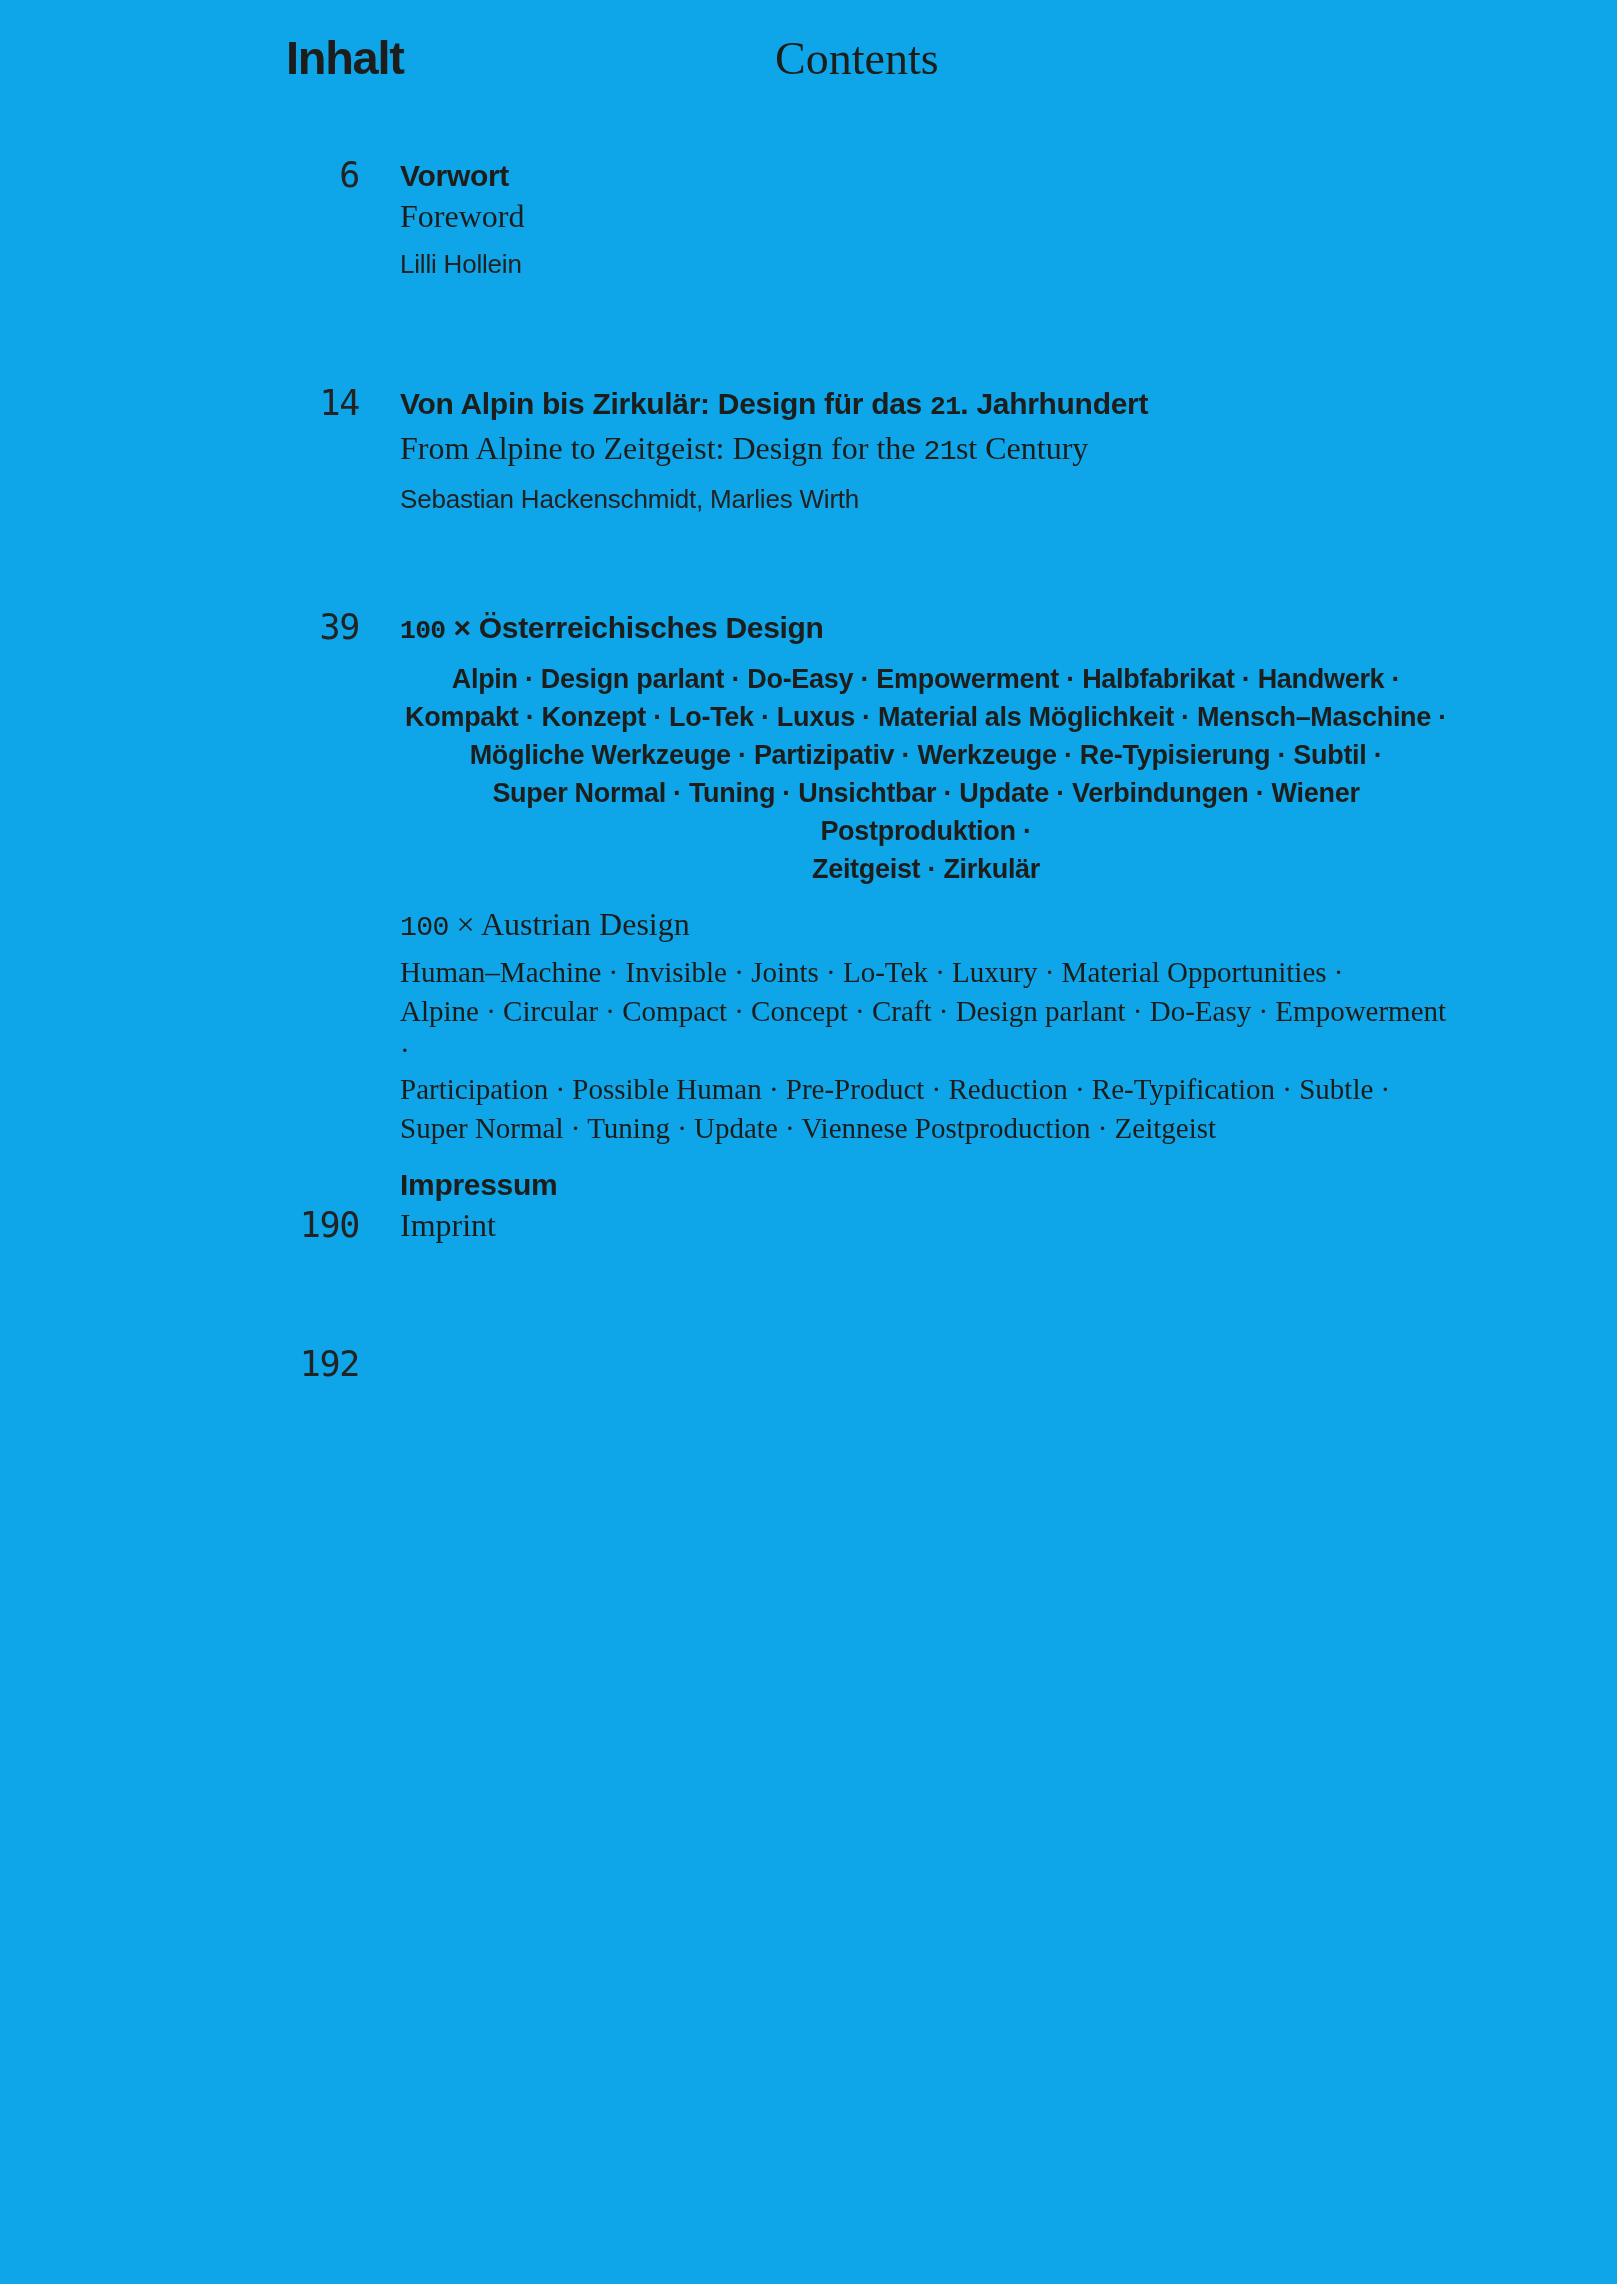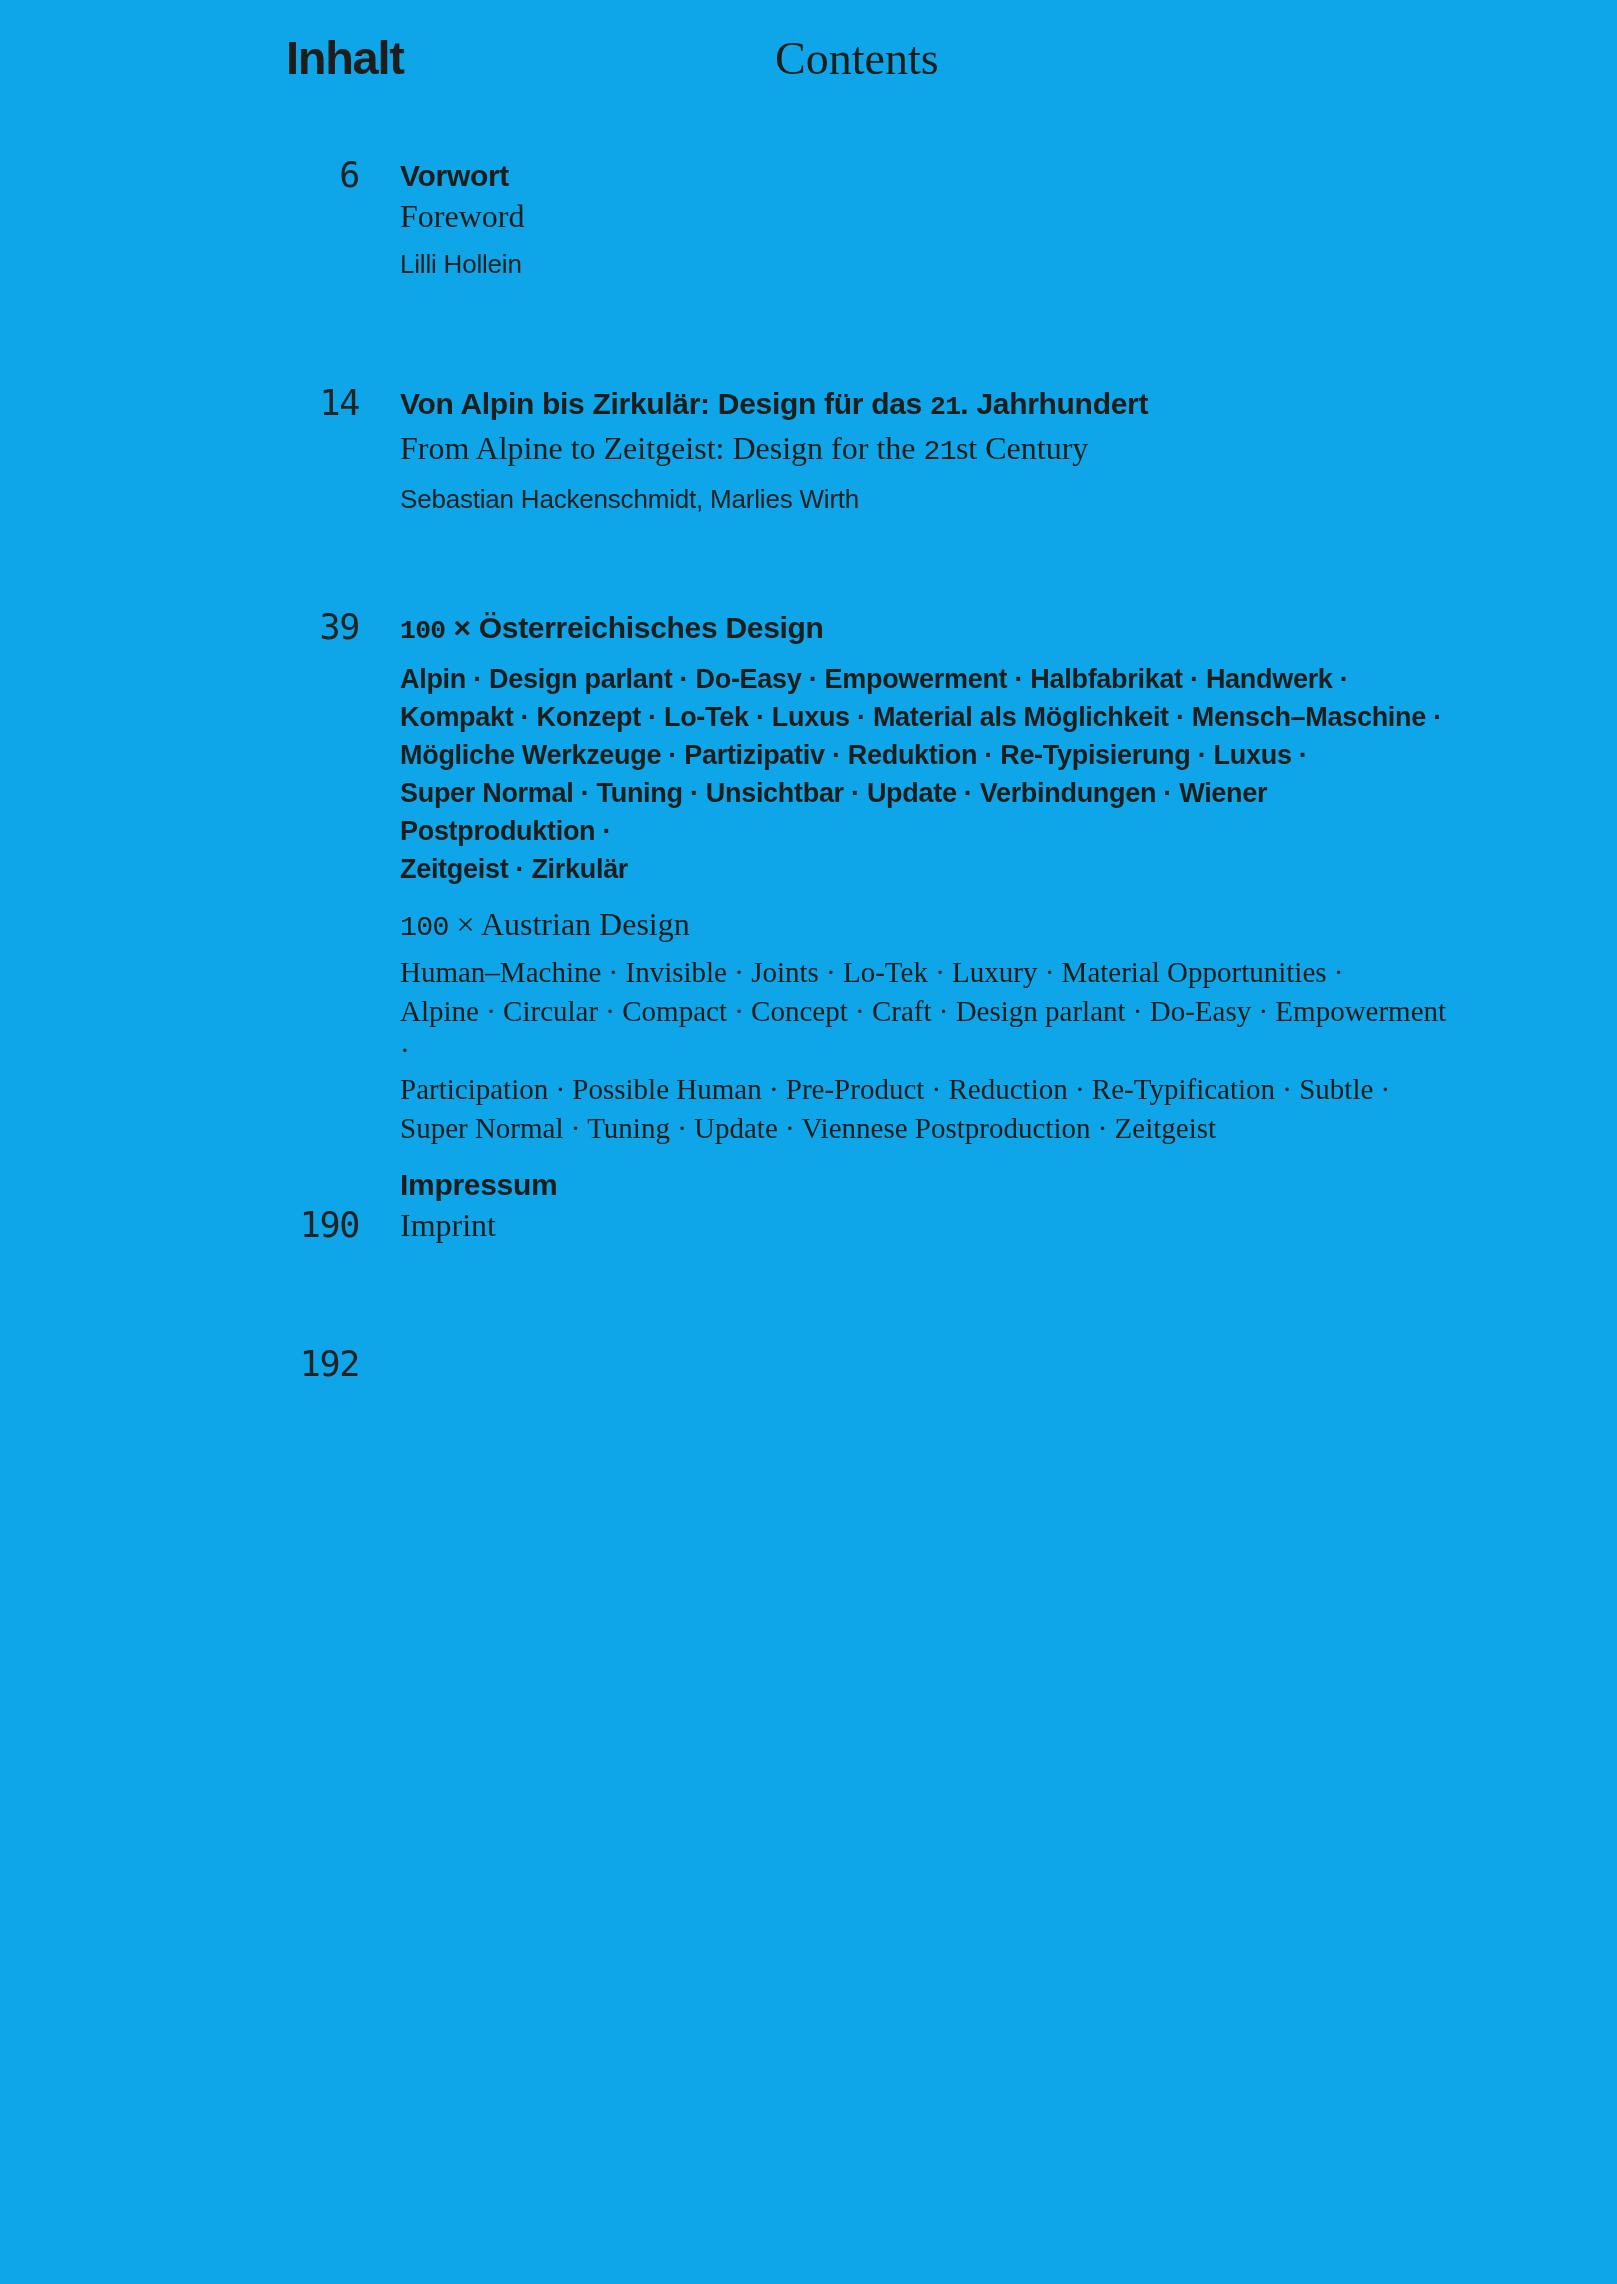--- a/index.html
+++ b/index.html
@@ -63,20 +63,21 @@
   .authors {
     margin-top: 12px;
     font: 400 26px/31px "Liberation Sans", sans-serif;
     letter-spacing: -0.2px;
     color: #222;
   }
   .kw-de-block { margin-top: 8px; }
   .kw-de {
     font: 700 27px/38px "Liberation Sans", sans-serif;
     letter-spacing: -0.3px;
+    text-align: center;
   }
   .title-en-inner { margin-top: 16px; }
   .kw-en-block { margin-top: 5.4px; }
   .kw-en {
     font: 400 29px/39px "Liberation Serif", serif;
   }
 
   
   .num-glyph {
     font-family: Liberation Mono, monospace;
@@ -116,21 +117,21 @@
     </div>
   </div>
 
   <div class="entry e3">
     <div class="pagenum">39</div>
     <div class="entry-body">
       <div class="title-de wrap-digits"><span class="num-glyph">100</span> × Österreichisches Design</div>
       <div class="kw-de-block">
         <div class="kw-de">Alpin · Design parlant · Do-Easy · Empowerment · Halbfabrikat · Handwerk ·</div>
         <div class="kw-de">Kompakt · Konzept · Lo-Tek · Luxus · Material als Möglichkeit · Mensch–Maschine ·</div>
-        <div class="kw-de">Mögliche Werkzeuge · Partizipativ · Reduktion · Re-Typisierung · Luxus ·</div>
+        <div class="kw-de">Mögliche Werkzeuge · Partizipativ · Werkzeuge · Re-Typisierung · Subtil ·</div>
         <div class="kw-de">Super Normal · Tuning · Unsichtbar · Update · Verbindungen · Wiener Postproduktion ·</div>
         <div class="kw-de">Zeitgeist · Zirkulär</div>
       </div>
       <div class="title-en title-en-inner wrap-digits"><span class="num-glyph">100</span> × Austrian Design</div>
       <div class="kw-en-block">
         <div class="kw-en">Human–Machine · Invisible · Joints · Lo-Tek · Luxury · Material Opportunities ·</div>
         <div class="kw-en">Alpine · Circular · Compact · Concept · Craft · Design parlant · Do-Easy · Empowerment ·</div>
         <div class="kw-en">Participation · Possible Human · Pre-Product · Reduction · Re-Typification · Subtle ·</div>
         <div class="kw-en">Super Normal · Tuning · Update · Viennese Postproduction · Zeitgeist</div>
       </div>

